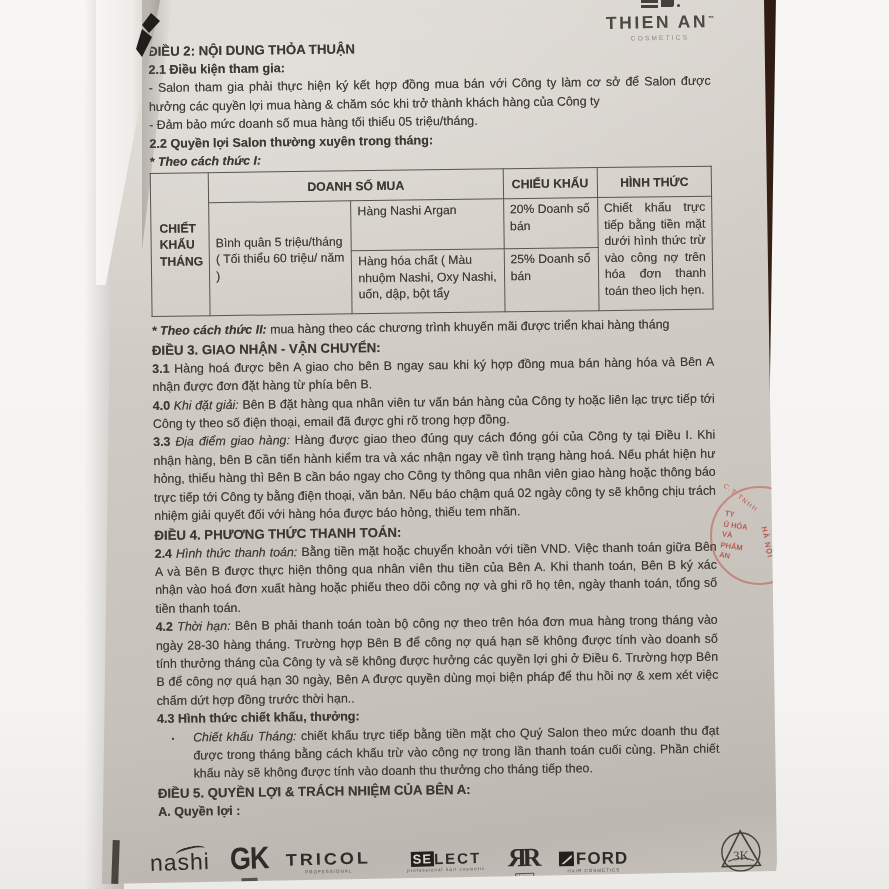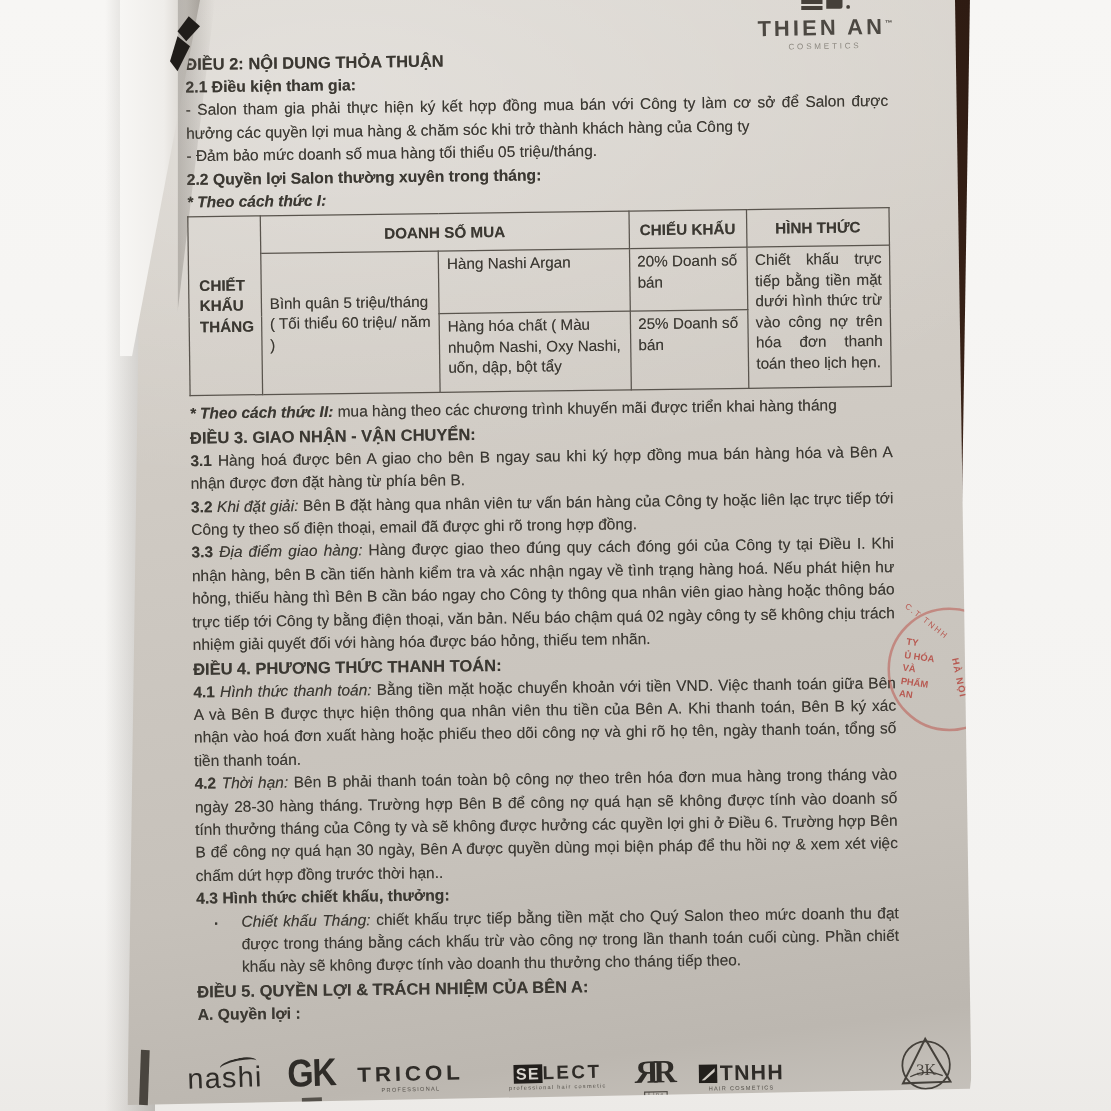--- a/index.html
+++ b/index.html
@@ -170,25 +170,25 @@
         <td>Hàng hóa chất ( Màu nhuộm Nashi, Oxy Nashi, uốn, dập, bột tẩy</td>
         <td>25% Doanh số bán</td>
       </tr>
     </tbody>
       </table>
 
     <p><span class="lead">* Theo cách thức II:</span> <span>mua hàng theo các chương trình khuyến mãi được triển khai hàng tháng</span></p>
 
     <h3>ĐIỀU 3. GIAO NHẬN - VẬN CHUYỂN:</h3>
     <p><span class="num">3.1</span> <span>Hàng hoá được bên A giao cho bên B ngay sau khi ký hợp đồng mua bán hàng hóa và Bên A nhận được đơn đặt hàng từ phía bên B.</span></p>
-    <p><span class="num">3.2</span> <span class="ilead">Khi đặt giải:</span> <span>Bên B đặt hàng qua nhân viên tư vấn bán hàng của Công ty hoặc liên lạc trực tiếp tới Công ty theo số điện thoại, email đã được ghi rõ trong hợp đồng.</span></p>
+    <p><span class="num">4.0</span> <span class="ilead">Khi đặt giải:</span> <span>Bên B đặt hàng qua nhân viên tư vấn bán hàng của Công ty hoặc liên lạc trực tiếp tới Công ty theo số điện thoại, email đã được ghi rõ trong hợp đồng.</span></p>
     <p><span class="num">3.3</span> <span class="ilead">Địa điểm giao hàng:</span> <span>Hàng được giao theo đúng quy cách đóng gói của Công ty tại Điều I. Khi nhận hàng, bên B cần tiến hành kiểm tra và xác nhận ngay về tình trạng hàng hoá. Nếu phát hiện hư hỏng, thiếu hàng thì Bên B cần báo ngay cho Công ty thông qua nhân viên giao hàng hoặc thông báo trực tiếp tới Công ty bằng điện thoại, văn bản. Nếu báo chậm quá 02 ngày công ty sẽ không chịu trách nhiệm giải quyết đối với hàng hóa được báo hỏng, thiếu tem nhãn.</span></p>
 
     <h3 class="gap6">ĐIỀU 4. PHƯƠNG THỨC THANH TOÁN:</h3>
-    <p><span class="num">4.1</span> <span class="ilead">Hình thức thanh toán:</span> <span>Bằng tiền mặt hoặc chuyển khoản với tiền VND. Việc thanh toán giữa Bên A và Bên B được thực hiện thông qua nhân viên thu tiền của Bên A. Khi thanh toán, Bên B ký xác nhận vào hoá đơn xuất hàng hoặc phiếu theo dõi công nợ và ghi rõ họ tên, ngày thanh toán, tổng số tiền thanh toán.</span></p>
+    <p><span class="num">2.4</span> <span class="ilead">Hình thức thanh toán:</span> <span>Bằng tiền mặt hoặc chuyển khoản với tiền VND. Việc thanh toán giữa Bên A và Bên B được thực hiện thông qua nhân viên thu tiền của Bên A. Khi thanh toán, Bên B ký xác nhận vào hoá đơn xuất hàng hoặc phiếu theo dõi công nợ và ghi rõ họ tên, ngày thanh toán, tổng số tiền thanh toán.</span></p>
     <p><span class="num">4.2</span> <span class="ilead">Thời hạn:</span> <span>Bên B phải thanh toán toàn bộ công nợ theo trên hóa đơn mua hàng trong tháng vào ngày 28-30 hàng tháng. Trường hợp Bên B để công nợ quá hạn sẽ không được tính vào doanh số tính thưởng tháng của Công ty và sẽ không được hưởng các quyền lợi ghi ở Điều 6. Trường hợp Bên B để công nợ quá hạn 30 ngày, Bên A được quyền dùng mọi biện pháp để thu hồi nợ &amp; xem xét việc chấm dứt hợp đồng trước thời hạn..</span></p>
     <h4>4.3 Hình thức chiết khấu, thưởng:</h4>
     <p class="bullet"><span class="marker">.</span><span class="ilead">Chiết khấu Tháng:</span> <span>chiết khấu trực tiếp bằng tiền mặt cho Quý Salon theo mức doanh thu đạt được trong tháng bằng cách khấu trừ vào công nợ trong lần thanh toán cuối cùng. Phần chiết khấu này sẽ không được tính vào doanh thu thưởng cho tháng tiếp theo.</span></p>
 
     <h3 class="gap14">ĐIỀU 5. QUYỀN LỢI &amp; TRÁCH NHIỆM CỦA BÊN A:</h3>
     <h4 class="gap4">A. Quyền lợi :</h4>
   </div>
 
   <div class="abs stamp">
     <span class="arc-top">C.T TNHH</span>
@@ -223,21 +223,21 @@
     <div class="logo rr">
       <div class="r-row">
           <span class="r-flip">R</span>
           <span>R</span>
         </div>
       <span class="sub">Line</span>
     </div>
     <div class="logo ford">
       <div class="f-row">
           <span class="f-box"></span>
-          <span class="f-name">TNHH</span>
+          <span class="f-name">FORD</span>
         </div>
       <span class="sub">HAIR COSMETICS</span>
     </div>
     <div class="logo threek">
       <svg width="46" height="46" viewBox="0 0 46 46">
         <circle cx="23" cy="24" r="19" fill="none" stroke="#44403a" stroke-width="1.4"></circle>
         <polygon points="23,3 42,38 4,38" fill="none" stroke="#44403a" stroke-width="1.6"></polygon>
         <text x="23" y="32" text-anchor="middle" font-size="13" font-family="Liberation Serif, DejaVu Serif, serif" fill="#44403a" aria-label="3K">3K</text>
         <path d="M10 33 Q23 27 36 33" fill="none" stroke="#44403a" stroke-width="1"></path>
       </svg>

